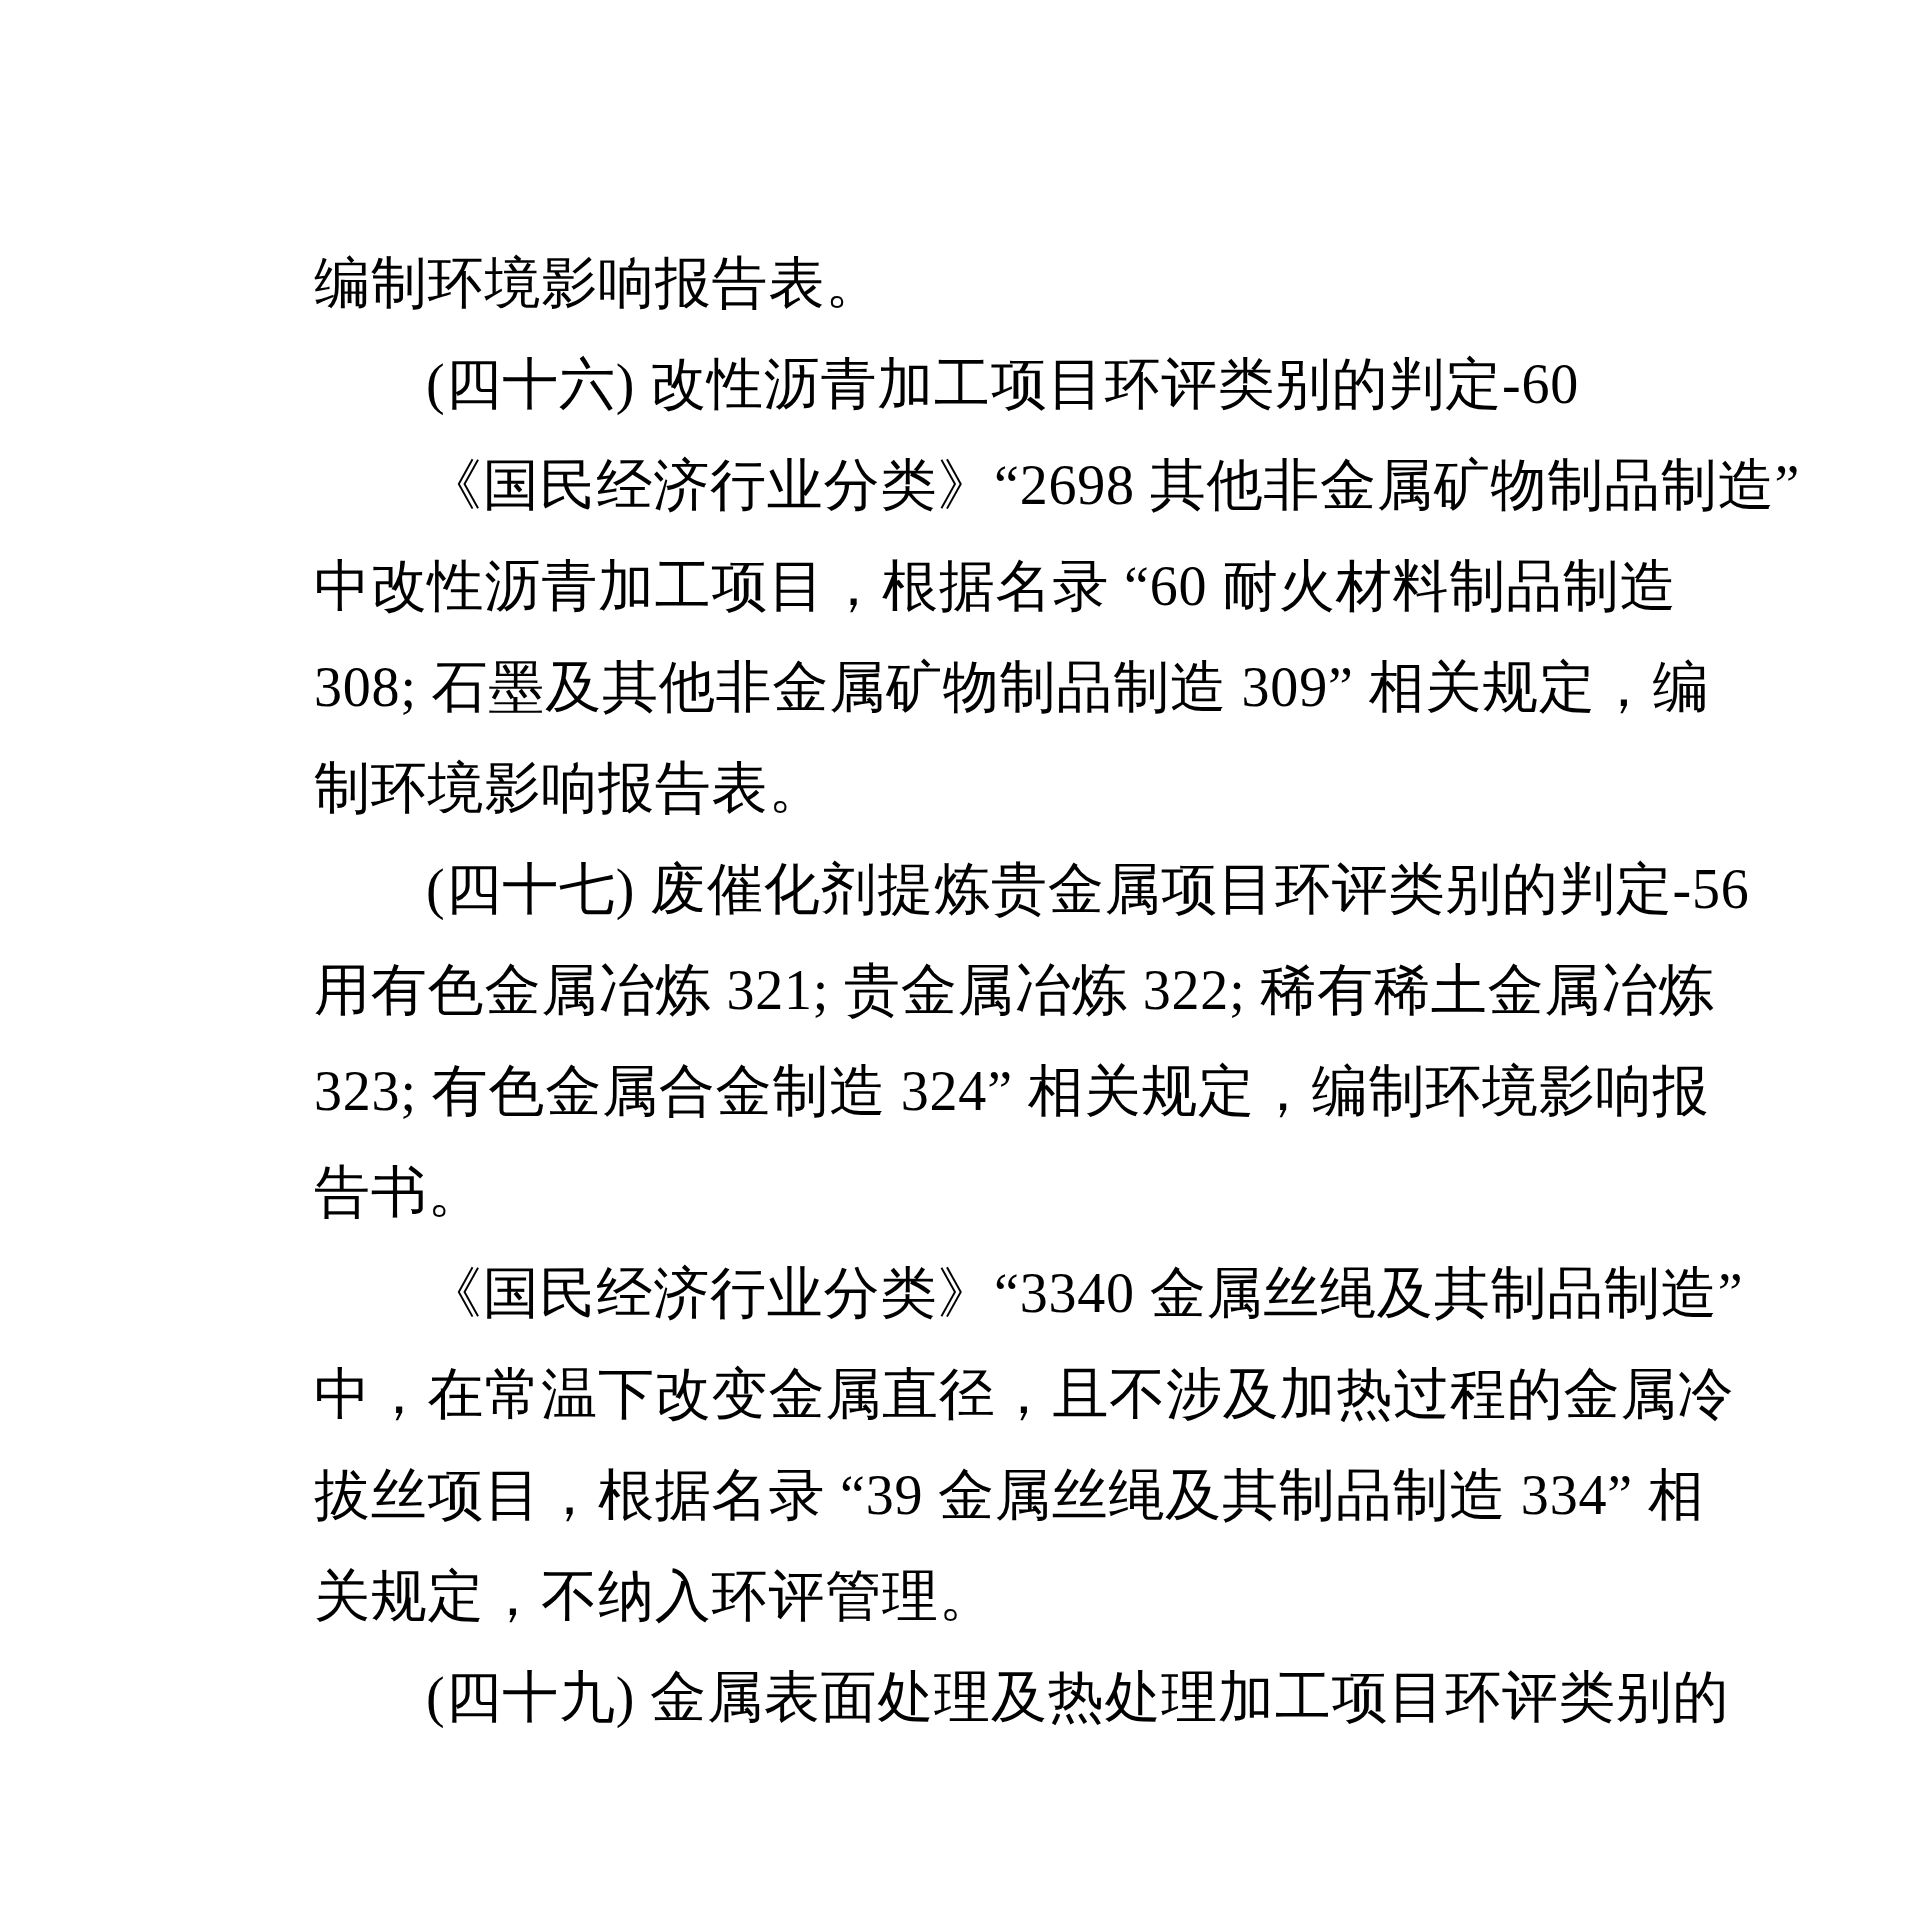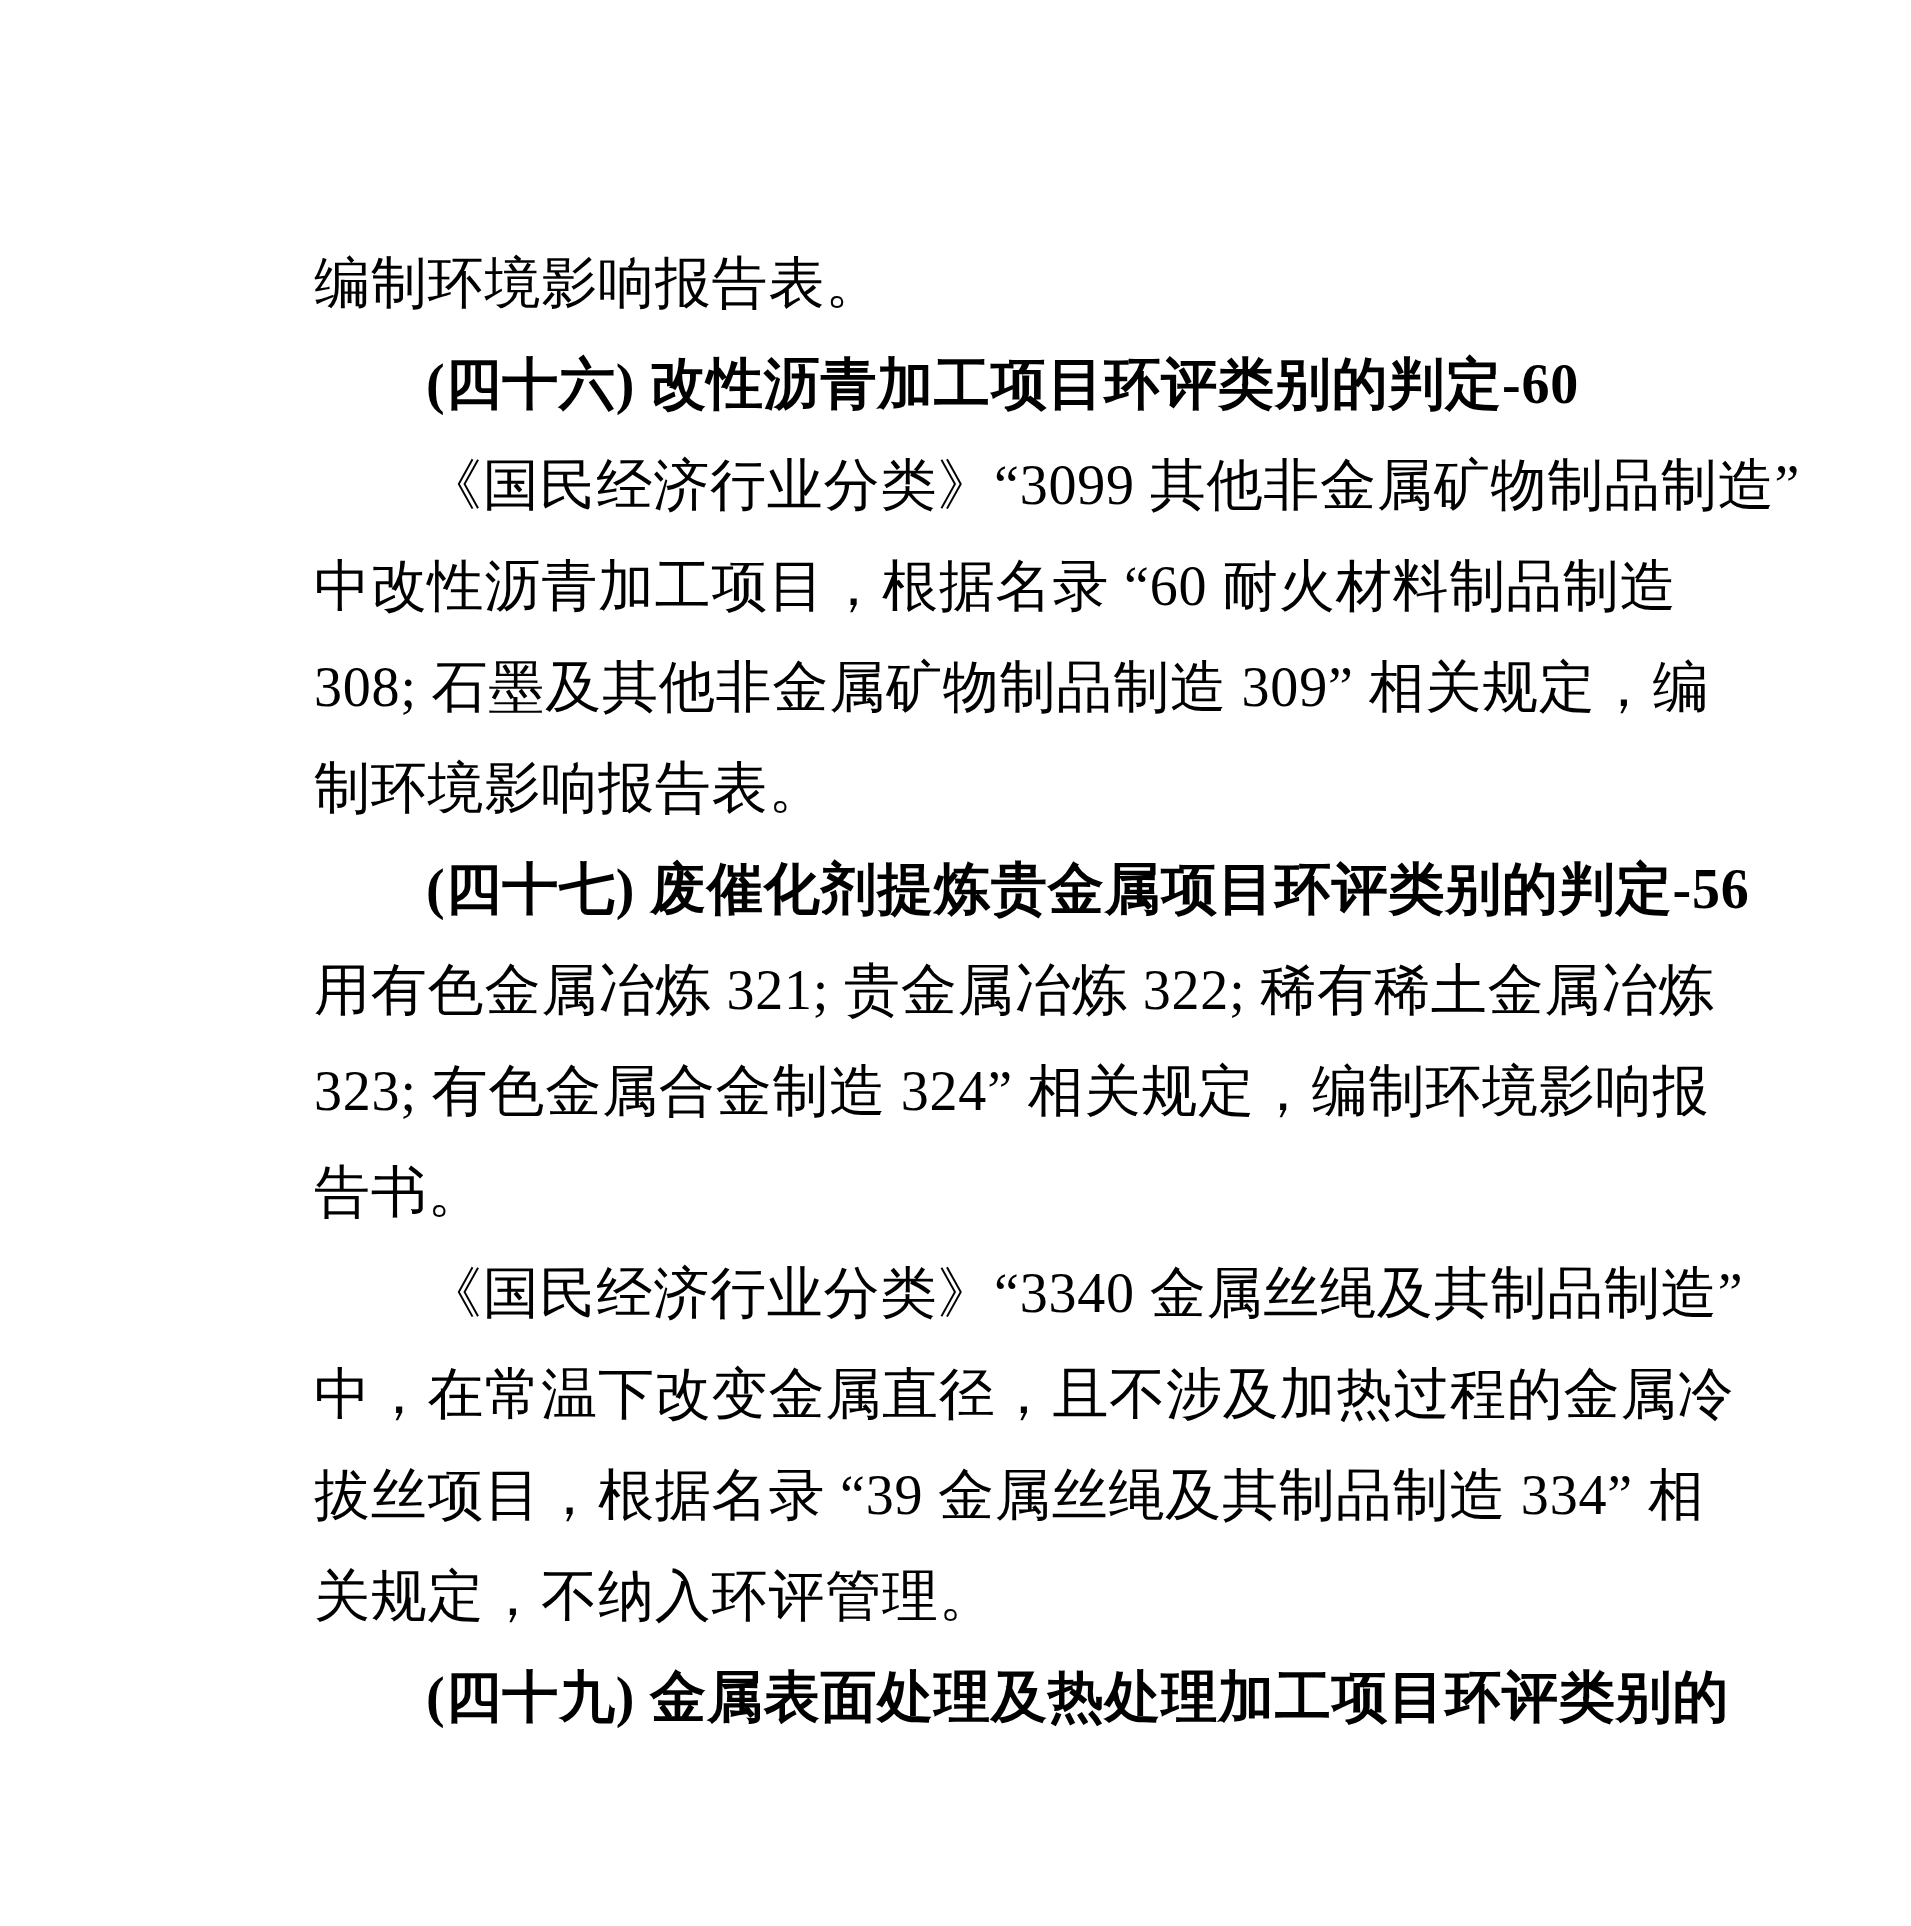--- a/index.html
+++ b/index.html
@@ -23,34 +23,34 @@
     width: 1356px;
   }
   .line {
     font-size: 56px;
     line-height: 101px;
     white-space: nowrap;
     letter-spacing: 0.8px;
     margin-left: 17px;
   }
   .line.heading {
-    font-weight: 700;
+    font-weight: 400;
   }
   .line.indent-2 {
     padding-left: 112px;
   }
 </style>
 </head>
 <body>
 
 <div class="page" style="background: rgb(255, 255, 255); color: rgb(0, 0, 0);">
   <div class="content">
       <div class="line">编制环境影响报告表。</div>
       <div class="line heading indent-2">(四十六) 改性沥青加工项目环评类别的判定-60</div>
-      <div class="line indent-2">《国民经济行业分类》“3099 其他非金属矿物制品制造”</div>
+      <div class="line indent-2">《国民经济行业分类》“2698 其他非金属矿物制品制造”</div>
       <div class="line">中改性沥青加工项目，根据名录 “60 耐火材料制品制造</div>
       <div class="line">308; 石墨及其他非金属矿物制品制造 309” 相关规定，编</div>
       <div class="line">制环境影响报告表。</div>
       <div class="line heading indent-2">(四十七) 废催化剂提炼贵金属项目环评类别的判定-56</div>
       <div class="line">用有色金属冶炼 321; 贵金属冶炼 322; 稀有稀土金属冶炼</div>
       <div class="line">323; 有色金属合金制造 324” 相关规定，编制环境影响报</div>
       <div class="line">告书。</div>
       <div class="line indent-2">《国民经济行业分类》“3340 金属丝绳及其制品制造”</div>
       <div class="line">中，在常温下改变金属直径，且不涉及加热过程的金属冷</div>
       <div class="line">拔丝项目，根据名录 “39 金属丝绳及其制品制造 334” 相</div>

